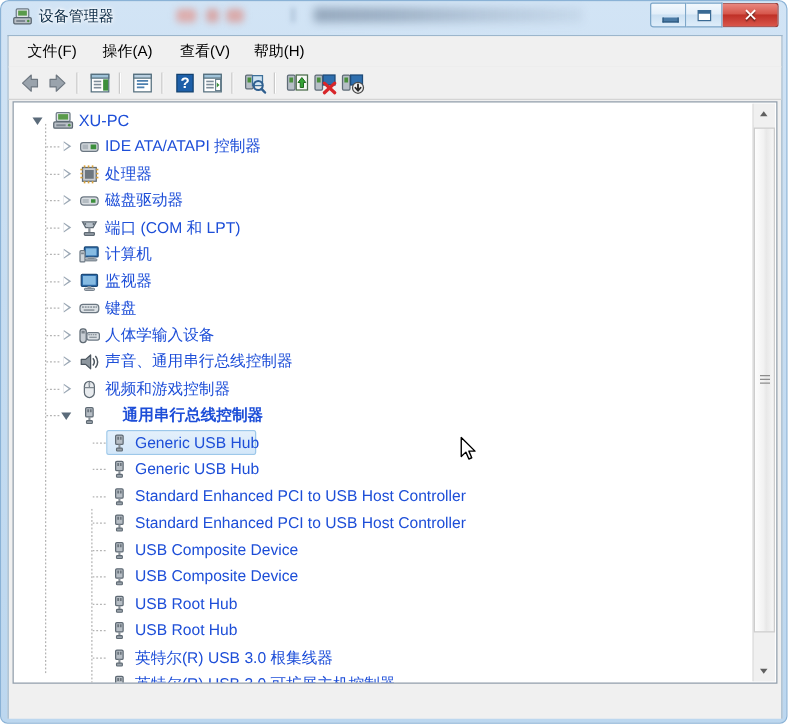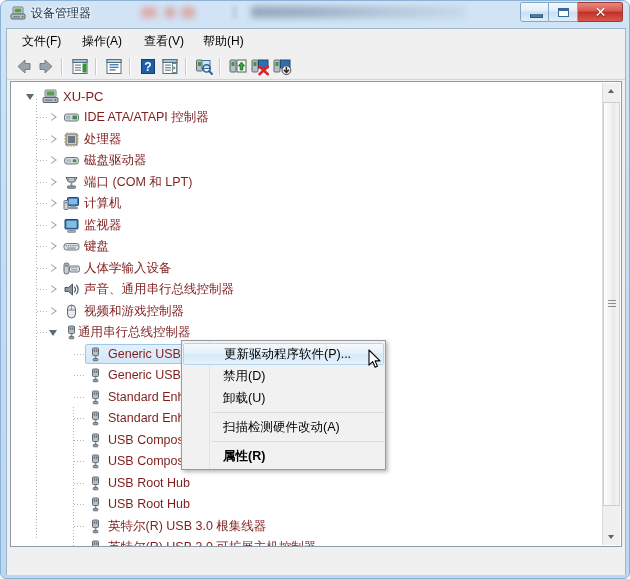--- a/index.html
+++ b/index.html
@@ -200,21 +200,21 @@
     position: absolute;
     left: 0;
     height: 21px;
     white-space: nowrap;
     cursor: default;
   }
   .trow .tlabel {
     position: absolute;
     top: 2px;
     font-size: 12.5px;
-    color: #7f1d1d;
+    color: #1d4ed8;
     line-height: 17px;
     white-space: nowrap;
   }
   .trow .ticon {
     position: absolute;
     top: 2px;
     width: 17px; height: 17px;
   }
   .expander {
     position: absolute;
@@ -722,21 +722,21 @@
               <div class="expander" style="left: 38px;">
                 <div class="exp-expanded"></div>
               </div>
               <div class="ticon" style="left: 52px;"><svg width="17" height="17" viewBox="0 0 17 17">
                   <rect x="5.5" y="2" width="6" height="7.5" rx="1" fill="#b6bdc4" stroke="#5f6a74" stroke-width="1"></rect>
                   <rect x="6.8" y="3.4" width="1.4" height="2.4" fill="#6c757d"></rect>
                   <rect x="8.9" y="3.4" width="1.4" height="2.4" fill="#6c757d"></rect>
                   <rect x="7.7" y="9.5" width="1.7" height="3.2" fill="#8b939a"></rect>
                   <rect x="6.2" y="12.5" width="4.7" height="2.3" rx="0.7" fill="#9aa3ab" stroke="#5f6a74" stroke-width="0.9"></rect>
                 </svg></div>
-              <div class="tlabel" style="left: 67px;">通用串行总线控制器</div>
+              <div class="tlabel" style="left: 87px; font-weight: bold;">通用串行总线控制器</div>
             </div>
           </div>
 
         <div id="usb-container">
             <div class="trow selected" style="top: 261.5px;">
               <div class="dotline-h" style="left: 63px; top: 10px; width: 11px;"></div>
               <div class="selbox" style="left: 74px; width: 120px;"></div>
               <div class="ticon" style="left: 76px;"><svg width="17" height="17" viewBox="0 0 17 17">
                   <rect x="5.5" y="2" width="6" height="7.5" rx="1" fill="#b6bdc4" stroke="#5f6a74" stroke-width="1"></rect>
                   <rect x="6.8" y="3.4" width="1.4" height="2.4" fill="#6c757d"></rect>
@@ -865,29 +865,20 @@
         </div>
         <div class="sb-arrow down">
           <div class="sb-chevron down"></div>
         </div>
       </div>
     </div>
 
 
   </div>
 
-  <div id="ctxmenu">
-      <div class="ctx-item hl">更新驱动程序软件(P)...</div>
-      <div class="ctx-item">禁用(D)</div>
-      <div class="ctx-item">卸载(U)</div>
-      <div class="ctx-sep"></div>
-      <div class="ctx-item">扫描检测硬件改动(A)</div>
-      <div class="ctx-sep"></div>
-      <div class="ctx-item bold">属性(R)</div>
-    </div>
 
   <div id="cursor">
     <svg width="14" height="21" viewBox="0 0 14 21">
       <path d="M1 1 L1 16.2 L4.7 12.7 L7.1 18.2 L9.4 17.2 L7.1 11.9 L12 11.9 Z" fill="#ffffff" stroke="#000000" stroke-width="1.1" stroke-linejoin="round"></path>
     </svg>
   </div>
 
 </div>
 
 </body></html>

